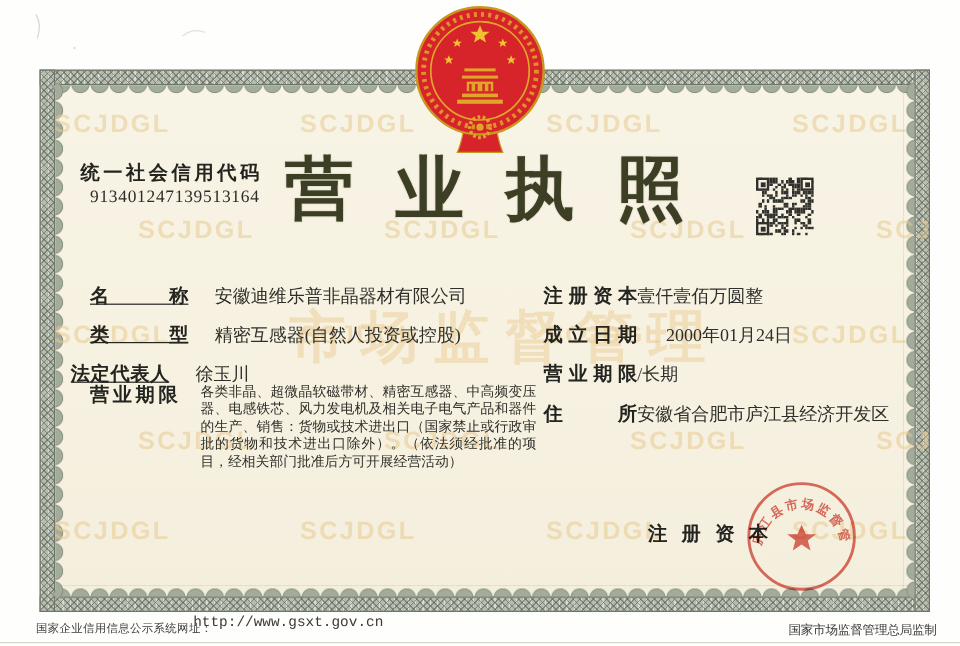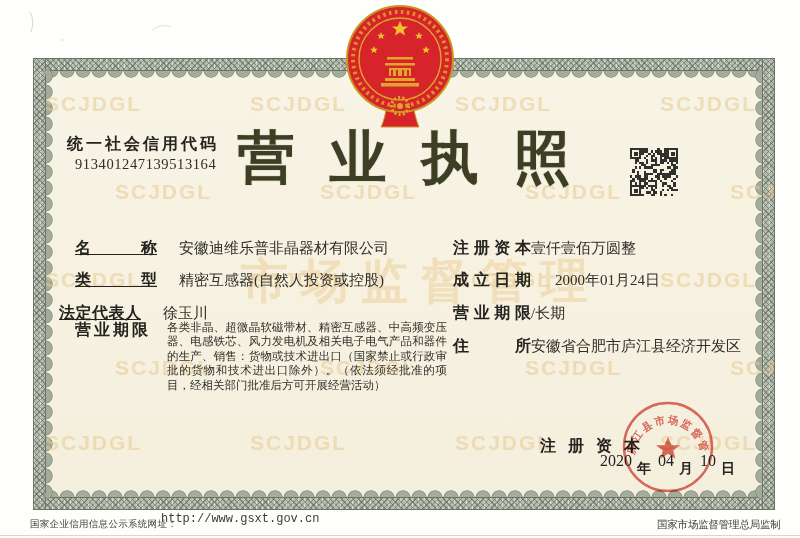--- a/index.html
+++ b/index.html
@@ -611,28 +611,20 @@
     <span class="jlabel w78">营业期限</span>
     <span class="fval rval">/长期</span>
   </div>
   <div class="row" style="left:420px;top:278px;">
     <span class="jlabel w78">住所</span>
     <span class="fval rval">安徽省合肥市庐江县经济开发区</span>
   </div>
 
   <div class="row registrar">
     <span class="jlabel" style="width:100px;">注册资本</span>
-  </div>
-  <div class="dateline">
-    <span class="num">2020</span>
-    <span class="dch">年</span>
-    <span class="num">04</span>
-    <span class="dch">月</span>
-    <span class="num">10</span>
-    <span class="dch">日</span>
   </div>
 
   <svg class="seal" viewBox="0 0 96 96">
     <circle cx="48" cy="48" r="44" fill="rgba(255,235,232,0.05)" stroke="#d9544a" stroke-width="2.4"></circle>
     <path id="sealArc" d="M 14.5,58 a 33.5,33.5 0 1 1 67,0" fill="none"></path>
     <text font-size="10.5" fill="#d9544a" letter-spacing="2" font-weight="bold">
       <textPath href="#sealArc" startOffset="2">庐江县市场监督管理局</textPath>
     </text>
     <g transform="translate(48,50)" fill="#d9544a">
       <polygon points="0,-12 3.5,-3.7 12,-3.7 5.2,1.4 7.4,9.7 0,4.8 -7.4,9.7 -5.2,1.4 -12,-3.7 -3.5,-3.7"></polygon>

